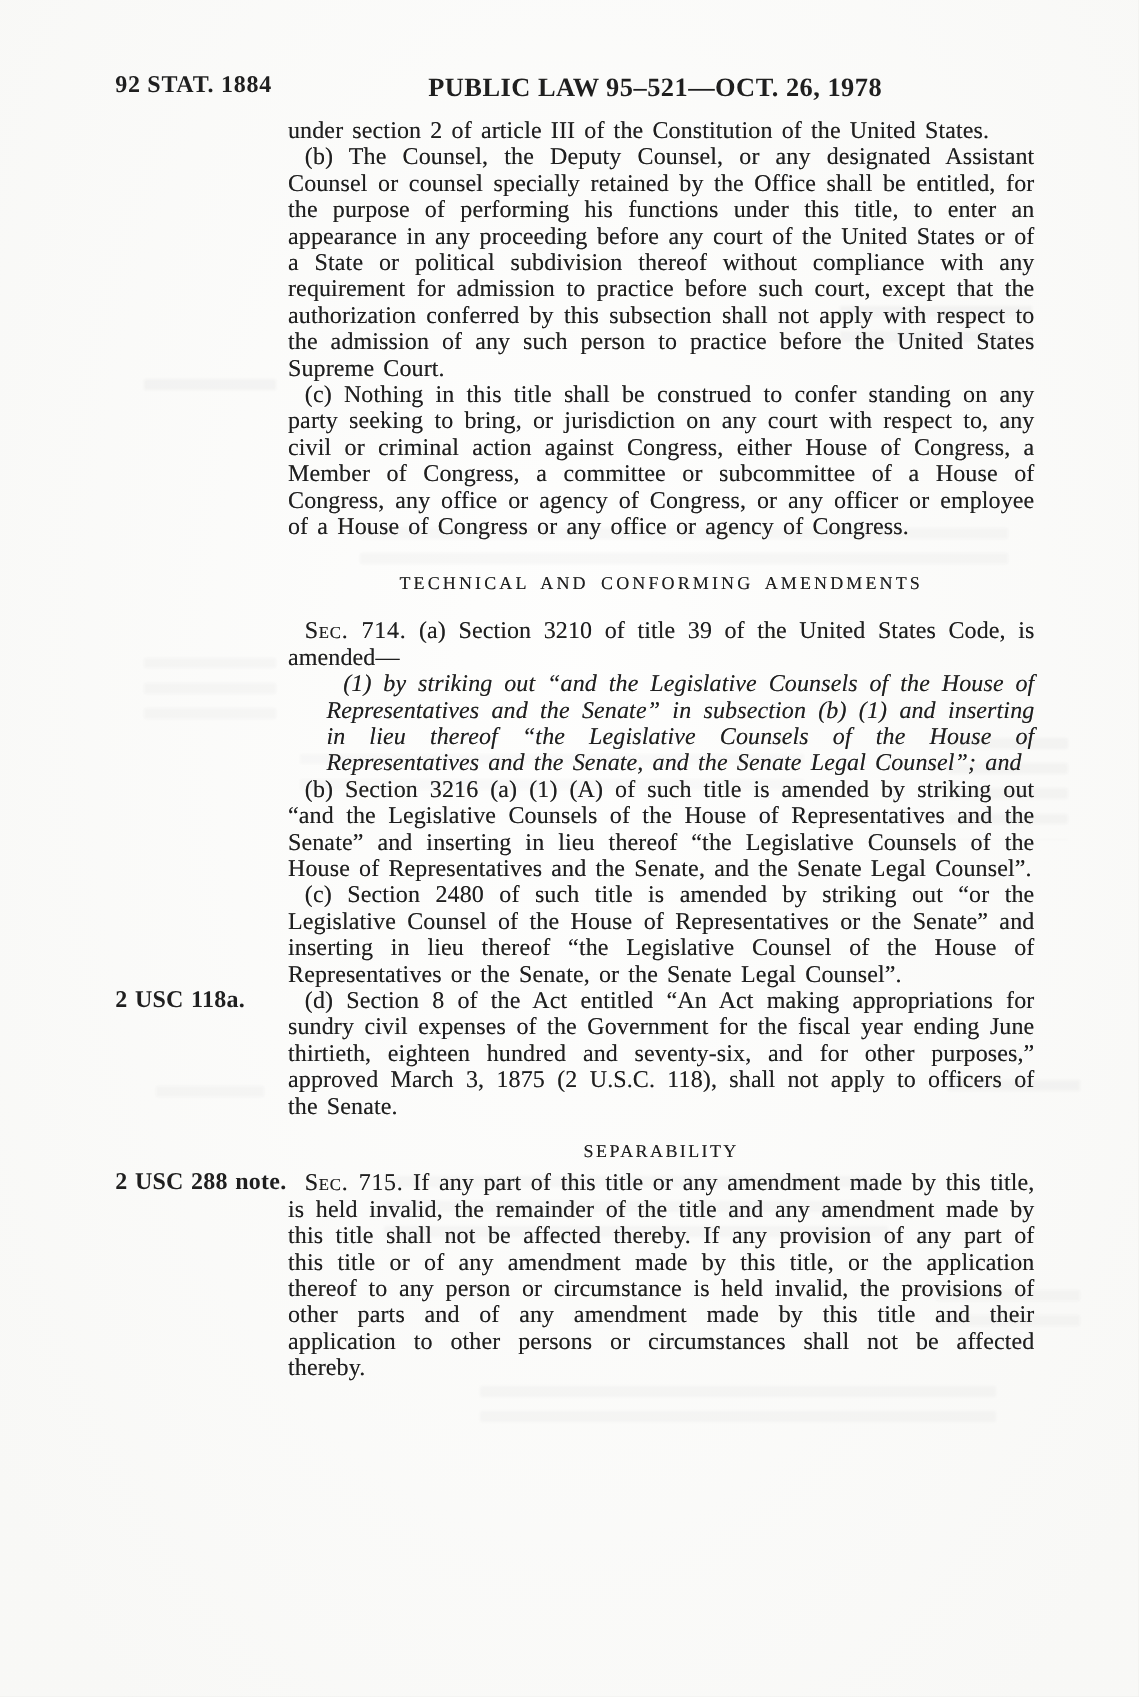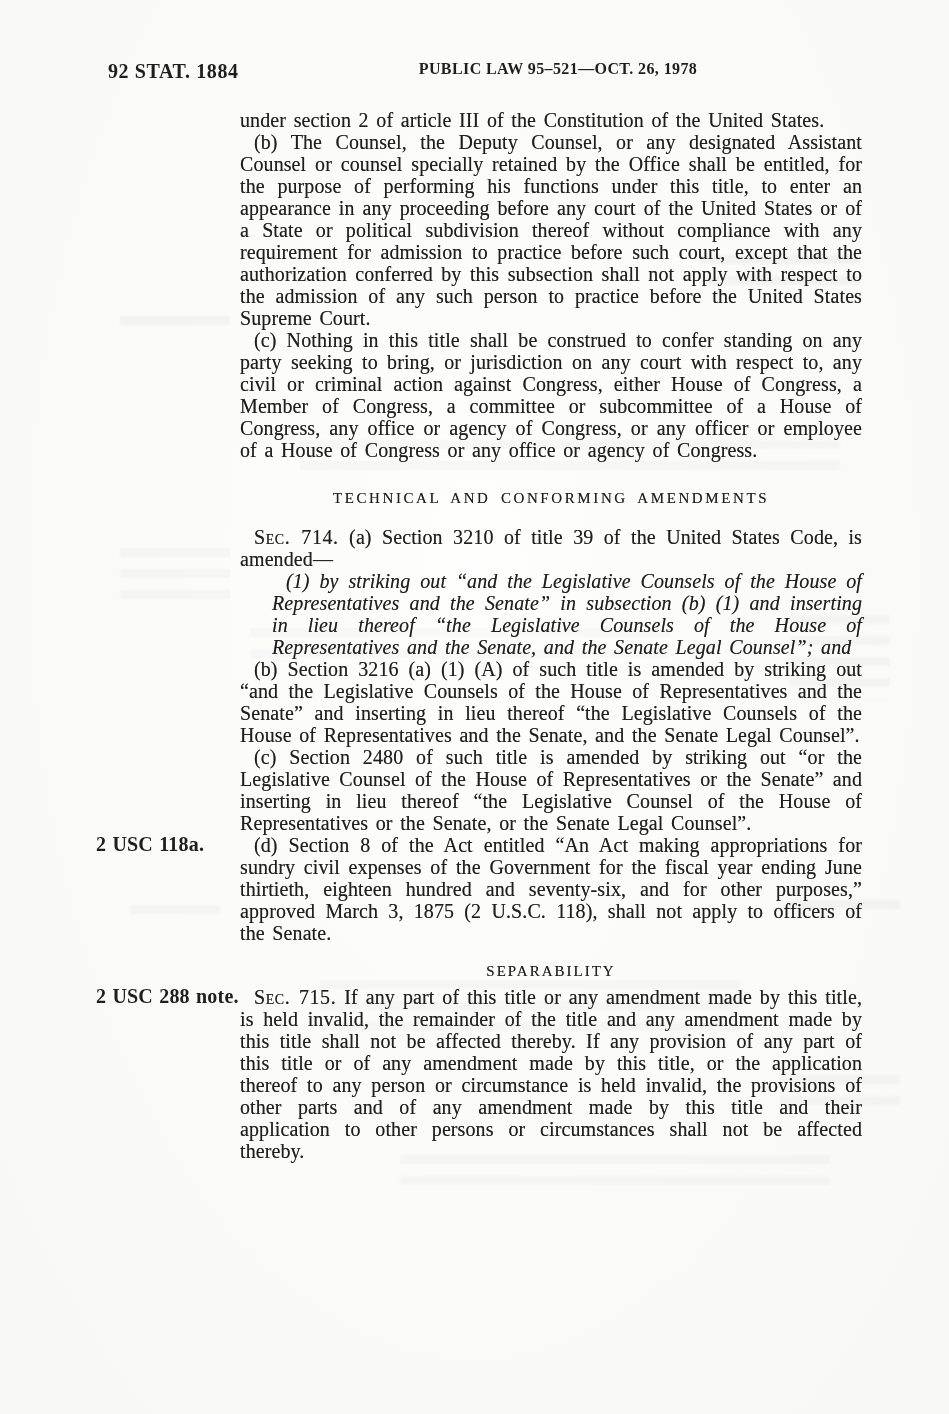--- a/index.html
+++ b/index.html
@@ -14,37 +14,37 @@
     height: 1414px;
     margin: 0 auto;
     background:
       radial-gradient(ellipse at 50% 40%, rgba(255,255,255,0.6), rgba(0,0,0,0.015) 90%),
       #fcfcfa;
     overflow: hidden;
     color: #1f1f1f;
   }
 
   
-  .header { position: absolute; top: 60px; left: 12px; width: 798px; height: 30px; }
+  .header { position: absolute; top: 60px; left: 0; width: 798px; height: 30px; }
   .stat-label {
     position: absolute; left: 96px; top: 0;
     font-weight: 700; font-size: 20px; letter-spacing: 0.6px;
     white-space: nowrap;
   }
   .law-title {
     position: absolute; left: 240px; width: 612px; top: 0;
     text-align: center;
-    font-weight: 700; font-size: 16px; letter-spacing: 0.4px;
+    font-weight: 700; font-size: 22px; letter-spacing: 0.4px;
     white-space: nowrap;
   }
 
   
   .column {
     position: absolute;
-    left: 240px; top: 109px;
+    left: 240px; top: 98px;
     width: 622px;
     font-size: 20px;
     line-height: 22px;
     word-spacing: 2.5px;
     letter-spacing: 0.1px;
     text-align: justify;
     text-shadow: 0 0 0.5px rgba(20,20,20,0.55);
   }
   .para { margin: 0; text-indent: 14px; position: relative; }
   .para.no-indent { text-indent: 0; }

